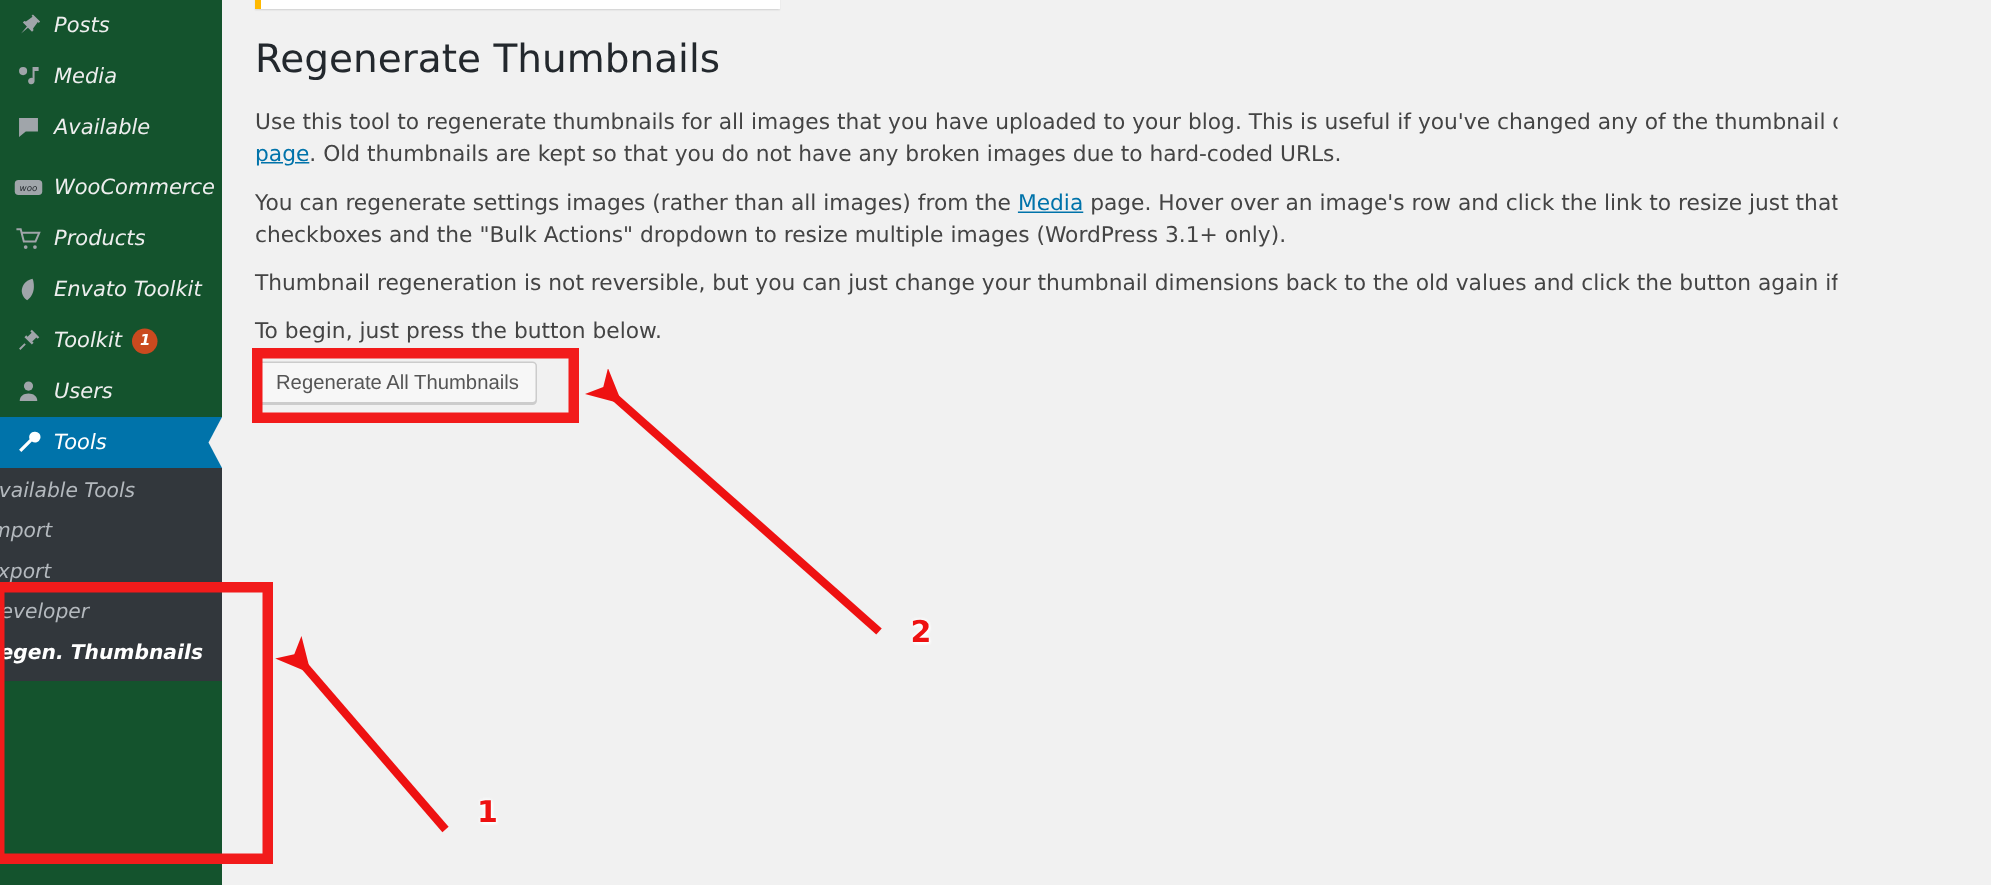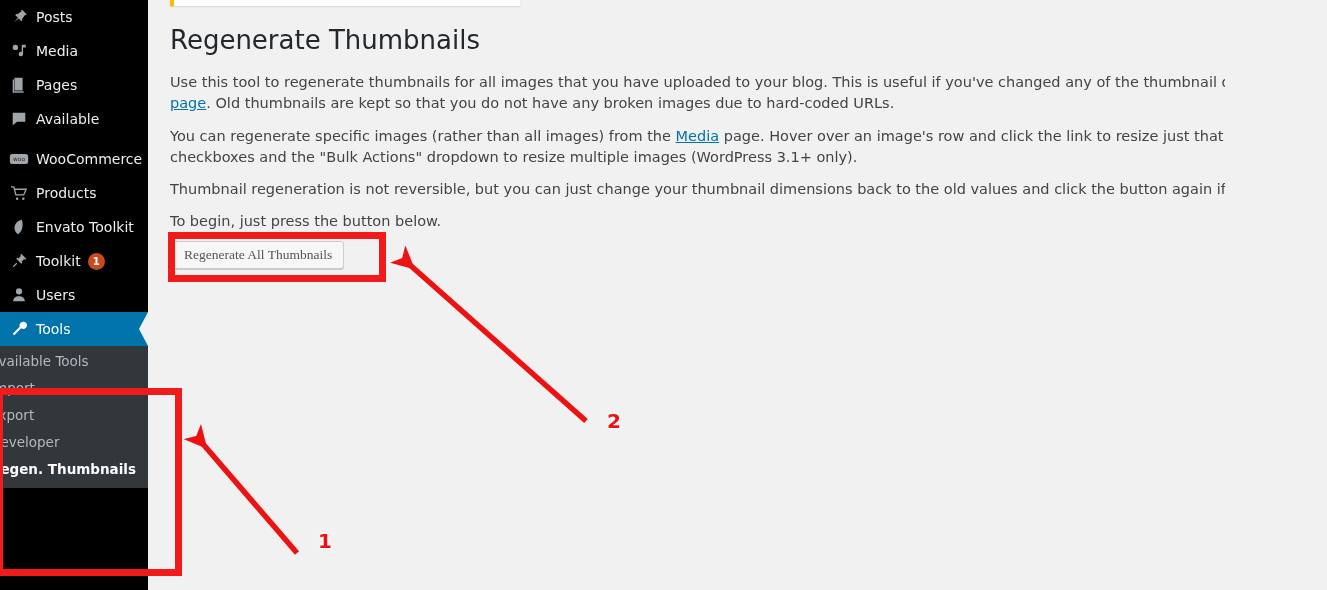--- a/index.html
+++ b/index.html
@@ -8,22 +8,23 @@
     overflow: hidden;
     background: #f1f1f1;
     font-family: "DejaVu Sans", "Liberation Sans", sans-serif;
   }
   #root { position: relative; width: 1327px; height: 590px; }
 
   
   #sidebar {
     position: absolute; left: 0; top: 0;
     width: 148px; height: 590px;
-    background: #000000;
+    background: #14532d;
     overflow: hidden;
+    font-style: italic;
   }
   .menu-item {
     position: relative;
     display: flex; align-items: center;
     height: 34px;
     padding-left: 2px;
     color: #eee;
     font-size: 14px;
     white-space: nowrap;
   }
@@ -108,21 +109,21 @@
   #regen-button {
     position: absolute; left: 24px; top: 241px;
     height: 28px;
     padding: 0 11px;
     background: #f7f7f7;
     border: 1px solid #ccc;
     border-radius: 3px;
     box-shadow: 0 1px 0 #ccc;
     color: #555;
     font-size: 13.5px;
-    font-family: Liberation Serif, serif;
+    font-family: Liberation Sans, sans-serif;
     cursor: pointer;
     line-height: 26px;
   }
 
   
   .anno-box {
     position: absolute;
     border: 7px solid #f21b1b;
     pointer-events: none;
   }
@@ -160,28 +161,20 @@
 
     <div class="menu-item">
       <span class="mi-icon">
         <svg width="18" height="18" viewBox="0 0 20 20" fill="currentColor">
             <path d="M6 3a3 3 0 100 6 3 3 0 000-6zm7 0v8.2a2.4 2.4 0 10 1.5 2.2V6h3V3h-4.5z"></path>
           </svg>
       </span>
       <span class="mi-label">Media</span>
     </div>
 
-    <div class="menu-item">
-      <span class="mi-icon">
-        <svg width="18" height="18" viewBox="0 0 20 20" fill="currentColor">
-            <path d="M5 2h9v14H5V2zm-2 2h1.5v13H15v1.5H3V4z"></path>
-          </svg>
-      </span>
-      <span class="mi-label">Pages</span>
-    </div>
 
     <div class="menu-item">
       <span class="mi-icon">
         <svg width="18" height="18" viewBox="0 0 20 20" fill="currentColor">
             <path d="M3 3h14v10H8l-5 4v-4H3V3z"></path>
           </svg>
       </span>
       <span class="mi-label">Available</span>
     </div>
 
@@ -270,21 +263,21 @@
 
     <div id="notice"></div>
 
     <h1 id="page-title">Regenerate Thumbnails</h1>
 
     <p class="para" id="p1">
       <span>Use this tool to regenerate thumbnails for all images that you have uploaded to your blog. This is useful if you've changed any of the thumbnail dimensions on the </span><a href="#">media settings page</a><span>. Old thumbnails are kept so that you do not have any broken images due to hard-coded URLs.</span>
     </p>
 
     <p class="para" id="p2">
-      <span>You can regenerate specific images (rather than all images) from the </span><a href="#">Media</a><span> page. Hover over an image's row and click the link to resize just that one image or use the checkboxes and the "Bulk Actions" dropdown to resize multiple images (WordPress 3.1+ only).</span>
+      <span>You can regenerate settings images (rather than all images) from the </span><a href="#">Media</a><span> page. Hover over an image's row and click the link to resize just that one image or use the checkboxes and the "Bulk Actions" dropdown to resize multiple images (WordPress 3.1+ only).</span>
     </p>
 
     <p class="para" id="p3">Thumbnail regeneration is not reversible, but you can just change your thumbnail dimensions back to the old values and click the button again if you don't like the results.</p>
 
     <p class="para" id="p4">To begin, just press the button below.</p>
 
     <button id="regen-button">Regenerate All Thumbnails</button>
   </div>
 
   <div class="anno-box" id="anno-box-1"></div>

